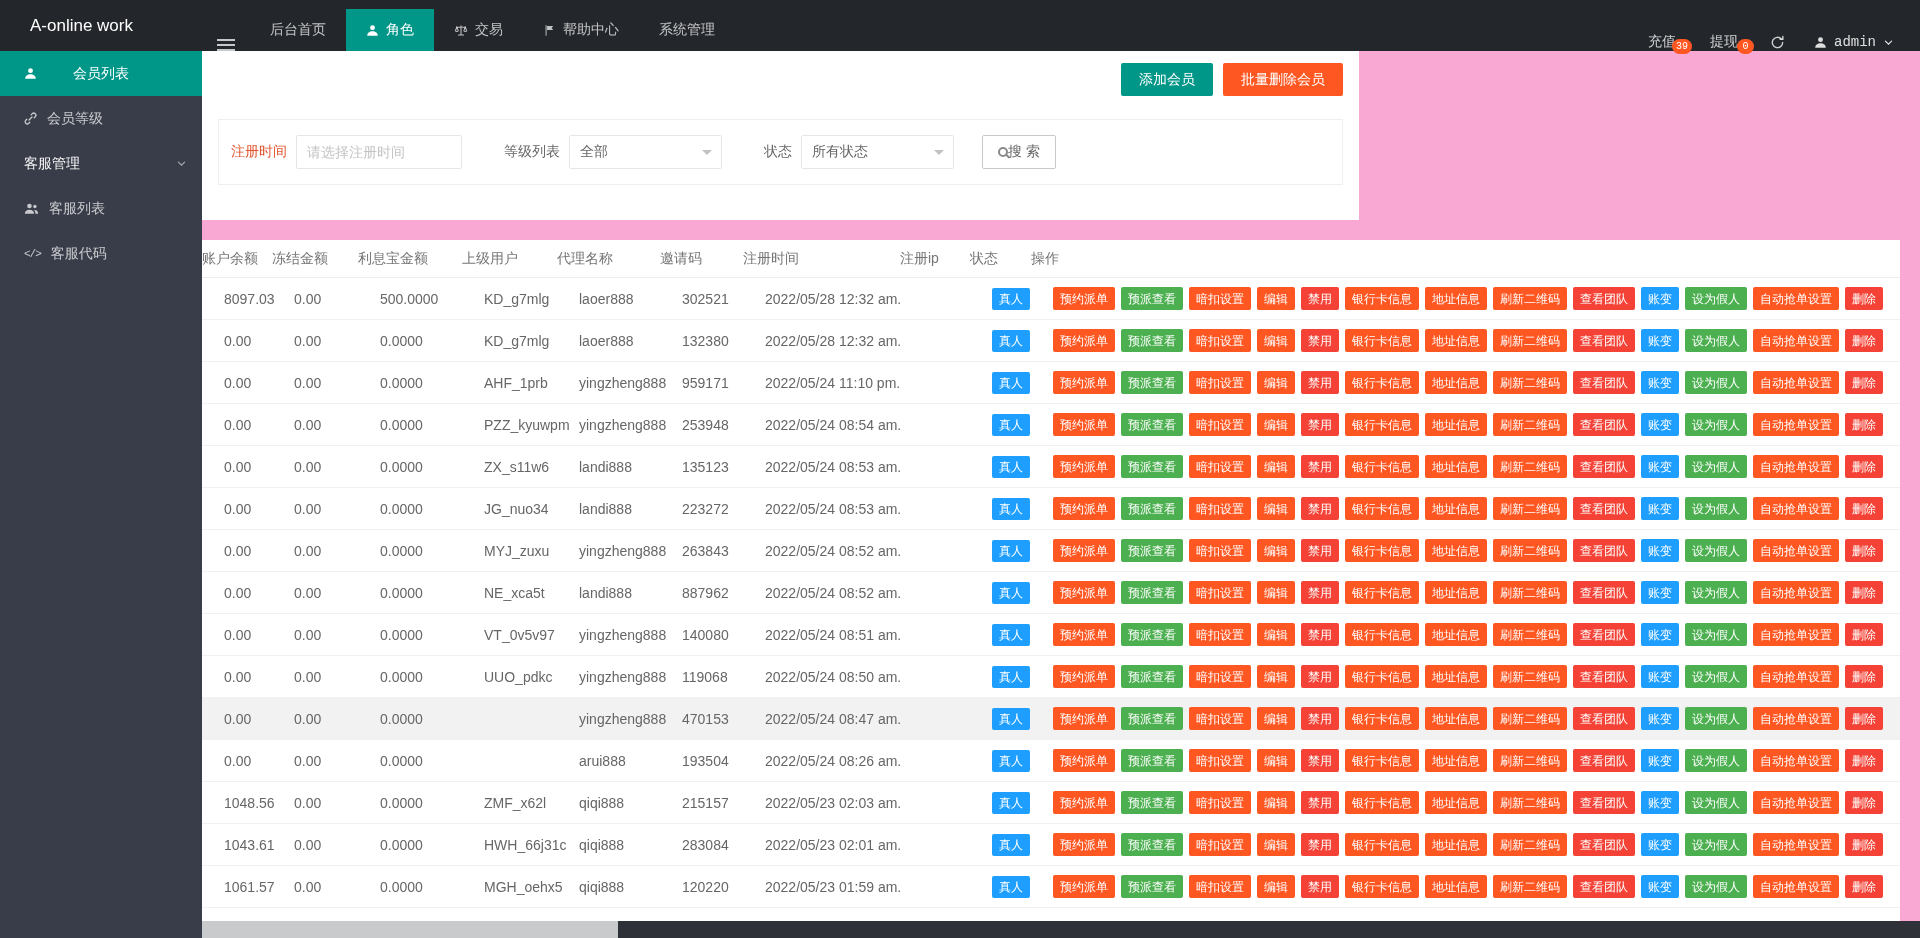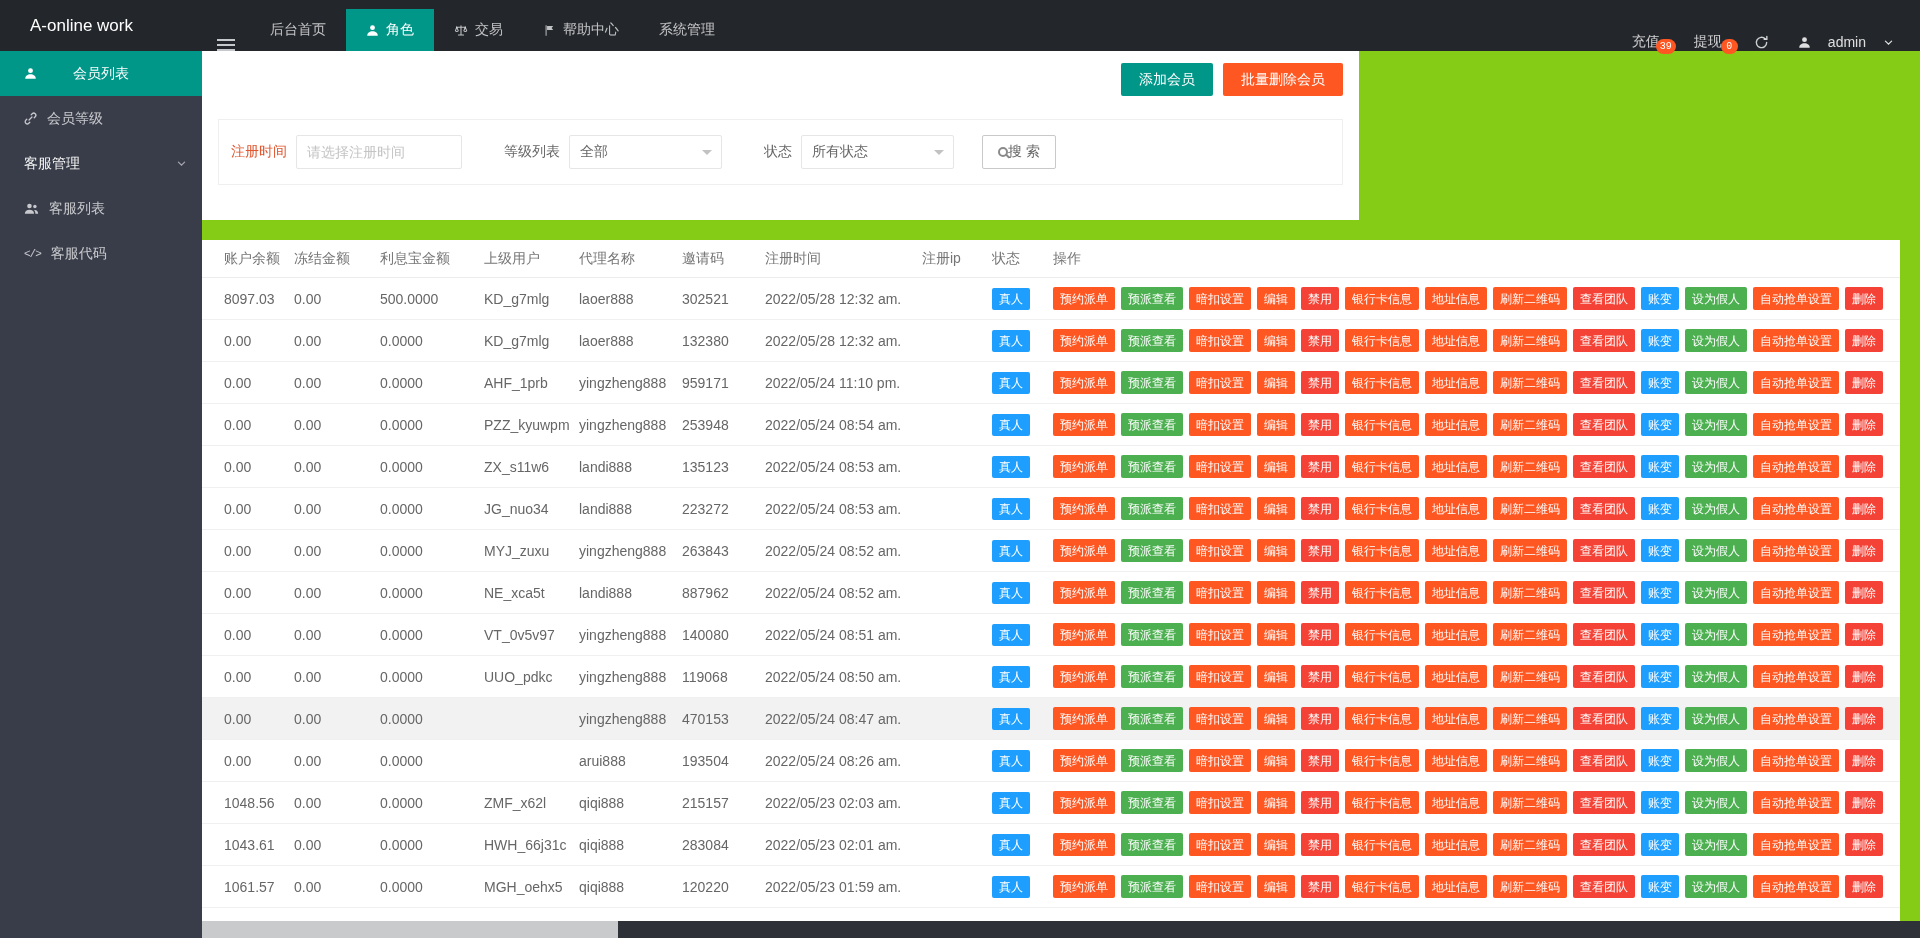--- a/index.html
+++ b/index.html
@@ -19,33 +19,33 @@
   .nav-items { display:flex; align-items:stretch; }
   .nav-item { display:flex; align-items:center; gap:7px; padding:12px 20px; color:rgba(255,255,255,.72); font-size:14px; }
   .nav-item.active { background:var(--accent-teal,#009688); color:#fff; }
   .mi { display:inline-flex; align-items:center; }
   .mi svg { display:block; }
   .nav-right { margin-left:auto; display:flex; align-items:stretch; }
   .nav-link { position:relative; padding:0 17px; color:rgba(255,255,255,.78); display:flex; align-items:center; font-size:14px; }
   .badge { position:absolute; top:6px; right:1px; min-width:17px; height:15px; line-height:15px; padding:0 4px;
     background:var(--orange,#ff5722); color:#fff; border-radius:8px; font-size:10px; font-style:normal; text-align:center;font-family:Liberation Mono, monospace; }
   .nav-iconbtn { padding:0 15px; color:rgba(255,255,255,.78); display:flex; align-items:center; }
-  .nav-user { display:flex; align-items:center; gap:17px; padding:0 26px 0 14px; color:rgba(255,255,255,.85); }
+  .nav-user { display:flex; align-items:center; gap:7px; padding:0 26px 0 14px; color:rgba(255,255,255,.85);font-family:Liberation Mono, monospace; }
 
   
   .sidebar { position:absolute; top:51px; left:0; width:202px; bottom:0; background:var(--sidebar-bg,#393d49); z-index:10; }
   .side-item { height:45px; display:flex; align-items:center; gap:10px; padding-left:24px; padding-right:36px;
     color:rgba(255,255,255,.72); position:relative; cursor:pointer; font-size:14px; }
   .side-item.section { color:#f5f5f5; }
   .side-item.active { background:var(--accent-teal,#009688); color:#fff;gap:36px; }
   .side-item .chev { position:absolute; right:15px; color:rgba(255,255,255,.55); }
   .code-glyph { font-family:"Liberation Mono","DejaVu Sans Mono",monospace; font-size:11px; letter-spacing:-1px; }
 
   
-  .content { position:absolute; top:51px; left:202px; right:0; bottom:0; background:#84cc16; overflow:hidden; }
+  .content { position:absolute; top:51px; left:202px; right:0; bottom:0; background:#f9a8d4; overflow:hidden; }
 
   .top-card { position:absolute; top:0; left:0; width:1157px; height:169px; background:#fff; padding:12px 16px; }
   .toolbar-row { display:flex; justify-content:flex-end; gap:10px; }
   .btn { border:none; border-radius:2px; color:#fff; font-size:14px; height:33px; padding:0 18px; cursor:pointer; font-family:inherit; }
   .btn.teal { background:var(--accent-teal,#009688); }
   .btn.orange { background:var(--orange,#ff5722); }
 
   .filter-box { margin-top:23px; border:1px solid #efefef; height:66px; display:flex; align-items:center; padding:0 12px; }
   .fgroup { display:flex; align-items:center; gap:9px; margin-right:42px; }
   .filter-label { color:#666; white-space:nowrap; }
@@ -56,21 +56,21 @@
   .select { width:153px; height:34px; border:1px solid #e6e6e6; border-radius:2px; display:flex; align-items:center;
     padding:0 10px; position:relative; background:#fff; color:#666; cursor:pointer; }
   .select .arrow { position:absolute; right:9px; top:14px; width:0; height:0; border:5px solid transparent; border-top-color:#c2c2c2; }
   .search-btn { height:34px; border:1px solid #c9c9c9; background:#fff; border-radius:2px; padding:0 15px;
     display:flex; align-items:center; color:#666; font-size:14px; cursor:pointer; font-family:inherit; margin-left:-14px; }
   .mag { position:relative; width:10px; height:10px; border:2px solid #8a8a8a; border-radius:50%; display:inline-block; }
   .mag::after { content:""; position:absolute; width:5px; height:2px; background:#8a8a8a; right:-4px; bottom:-2px; transform:rotate(45deg); }
 
   
   .table-card { position:absolute; top:189px; left:0; width:1698px; bottom:0; background:#fff; }
-  .thead { display:flex; height:38px; align-items:center; padding-left:22px; border-bottom:1px solid #ececec; color:#757575; }
+  .thead { display:flex; height:38px; align-items:center; border-bottom:1px solid #ececec; color:#757575; }
   .tr { display:flex; height:42px; align-items:center; padding-left:22px; border-bottom:1px solid #f0f0f0; background:#fff; }
   .tr.highlight { background:#f2f2f2; }
   .td,.th { flex:none; padding-right:8px; overflow:hidden; white-space:nowrap; }
   .c-balance{width:70px} .c-frozen{width:86px} .c-interest{width:104px} .c-parent{width:95px} .c-agent{width:103px}
   .c-invite{width:83px} .c-regtime{width:157px} .c-ip{width:70px} .c-status{width:61px}
   .c-actions{flex:1; display:flex; align-items:center; padding-right:0;}
   .tag { display:inline-block; height:22px; line-height:22px; padding:0 7px; border-radius:2px;
     background:var(--blue,#1e9fff); color:#fff; font-size:12px; }
   .abtn { height:23px; line-height:22px; padding:0 7px; margin-right:6px; border:none; border-radius:2px;
     color:#fff; font-size:12px; cursor:pointer; font-family:inherit; white-space:nowrap; flex:none; }

